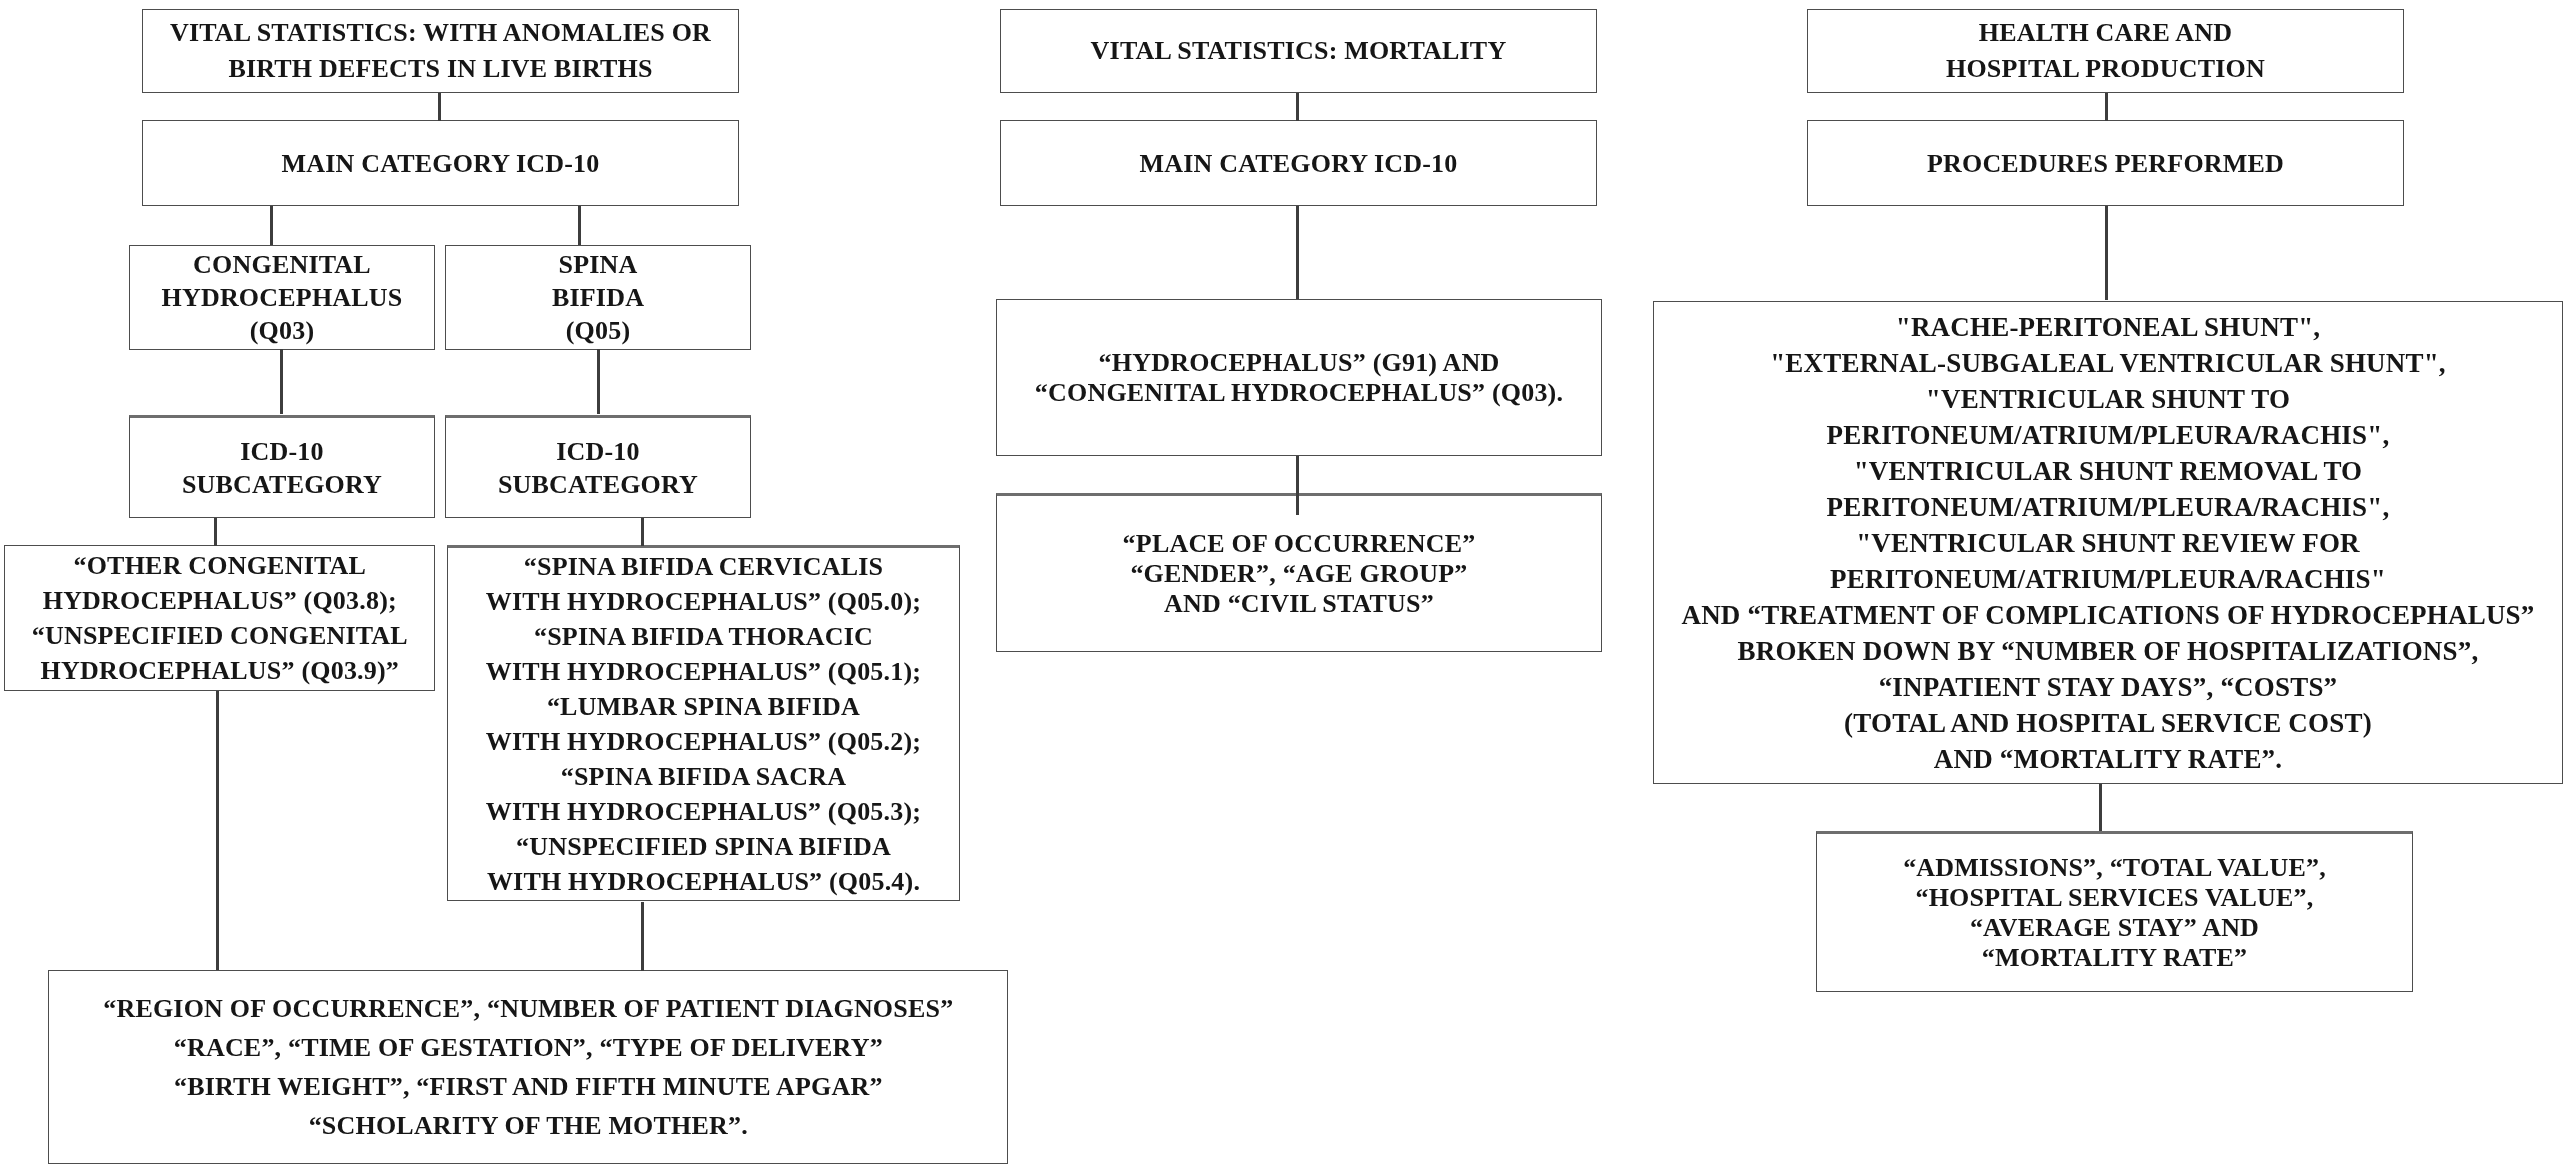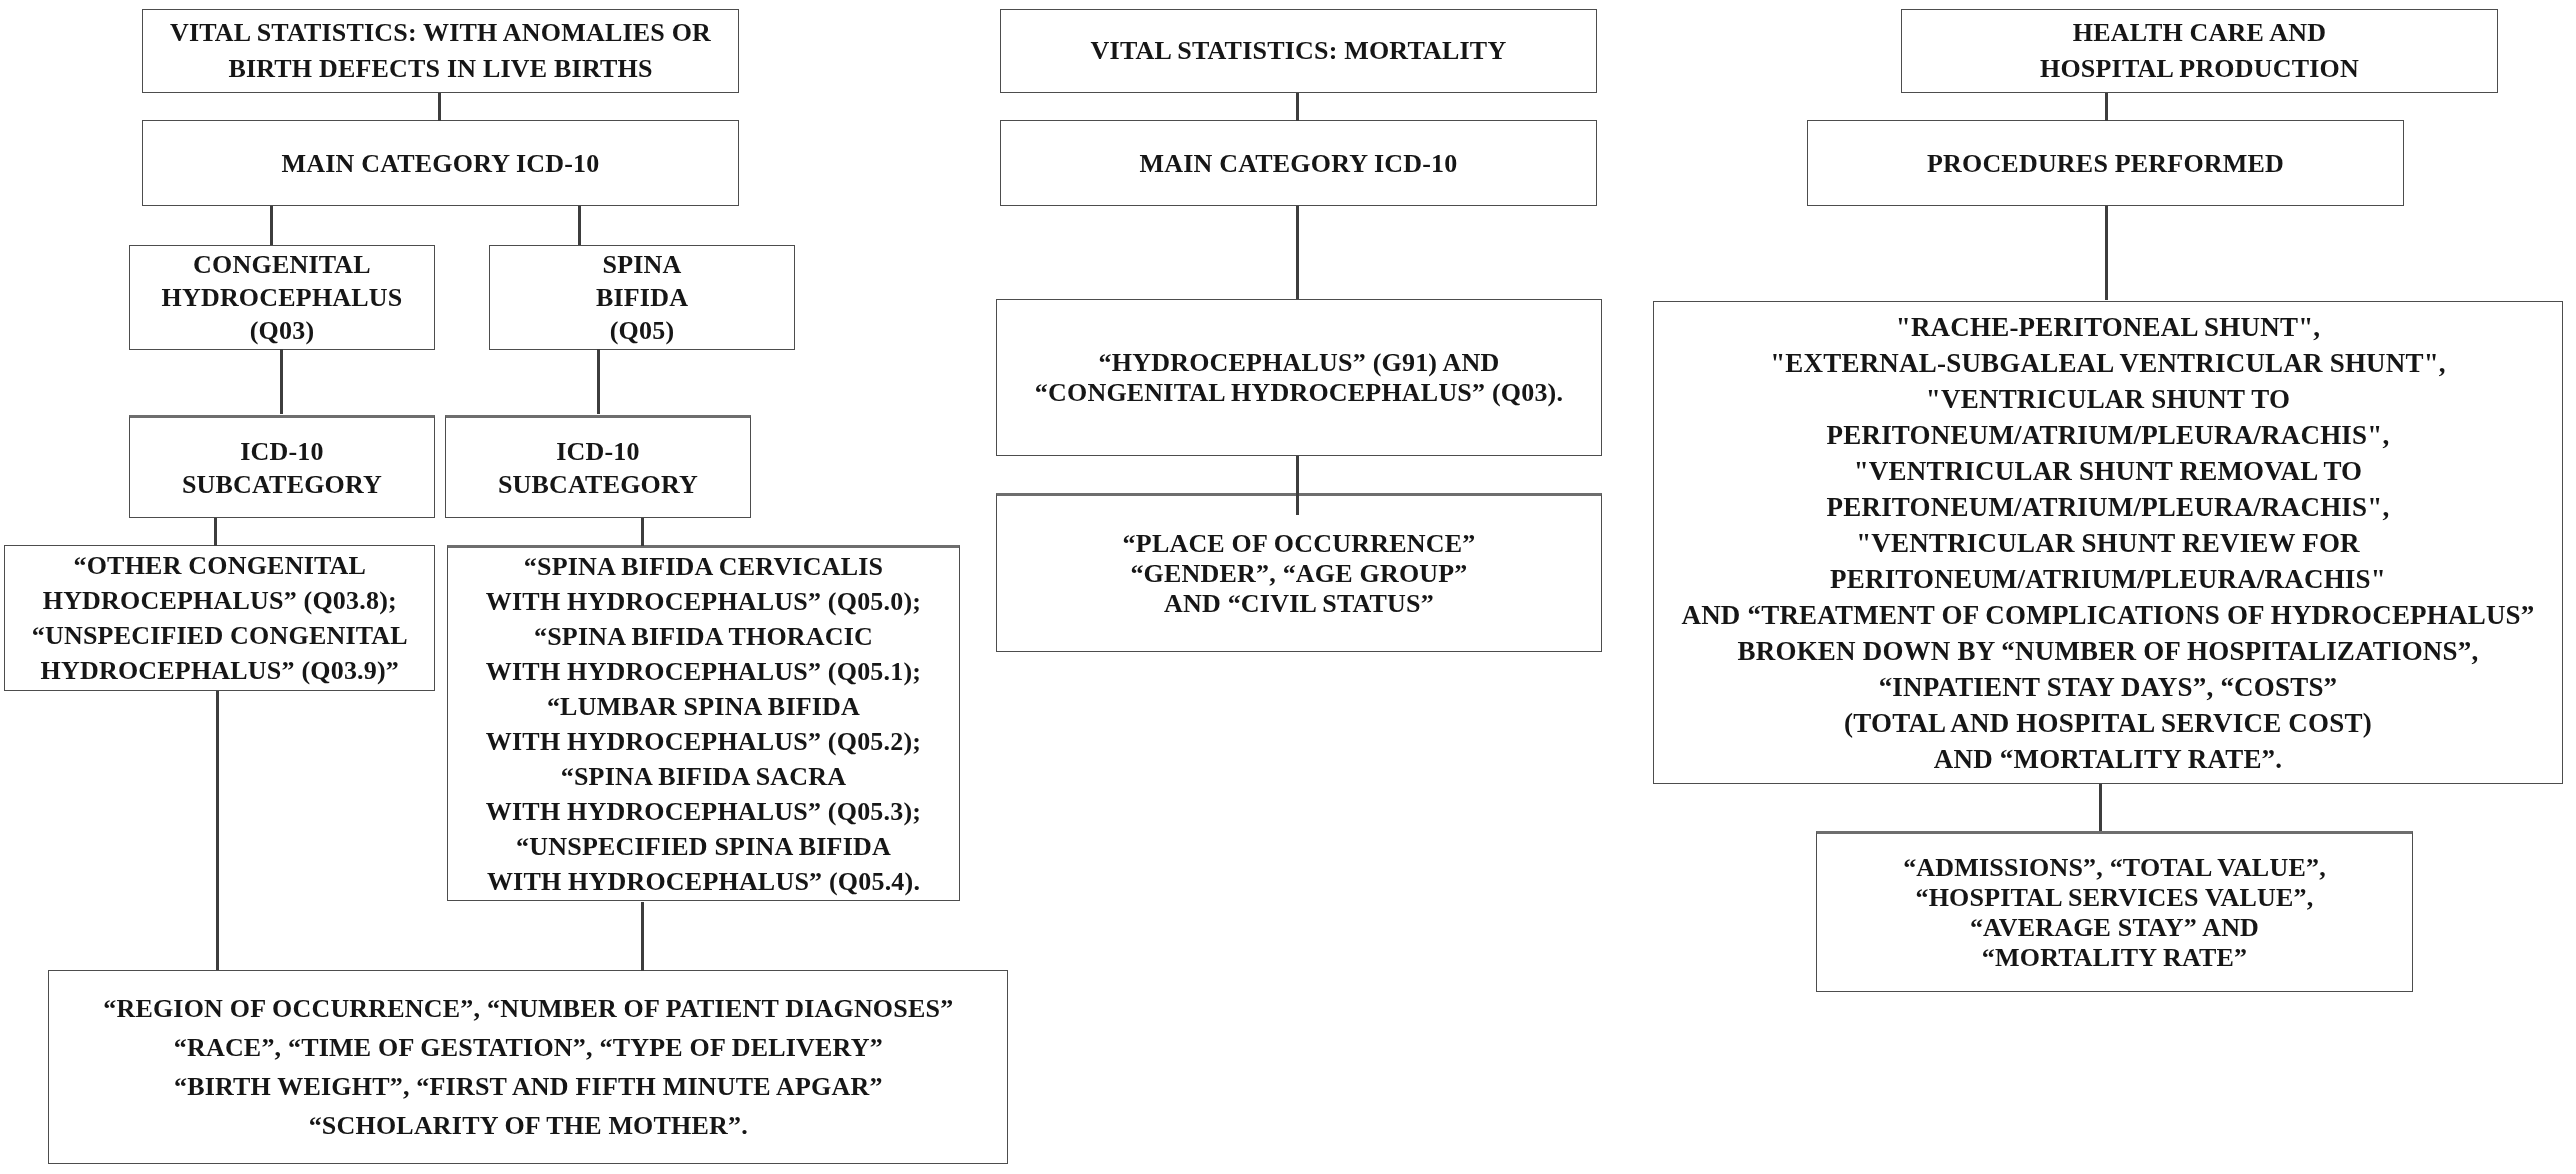--- a/index.html
+++ b/index.html
@@ -68,21 +68,21 @@
   <div class="box" style="left:142px; top:120px; width:597px; height:86px;">
     <div class="box-text">MAIN CATEGORY ICD-10</div>
   </div>
 
   <div class="box lh40" style="left:129px; top:245px; width:306px; height:105px;">
     <div class="box-text">CONGENITAL
 HYDROCEPHALUS
 (Q03)</div>
   </div>
 
-  <div class="box lh40" style="left:445px; top:245px; width:306px; height:105px;margin-left:44px;">
+  <div class="box lh40" style="left:445px; top:245px; width:306px; height:105px;">
     <div class="box-text">SPINA
 BIFIDA
 (Q05)</div>
   </div>
 
   <div class="box lh40 heavy-top" style="left:129px; top:415px; width:306px; height:103px;">
     <div class="box-text">ICD-10
 SUBCATEGORY</div>
   </div>
 
@@ -144,21 +144,21 @@
   <div class="box lh44 heavy-top" style="left:996px; top:493px; width:606px; height:159px;">
     <div class="box-text">“PLACE OF OCCURRENCE”
 “GENDER”, “AGE GROUP”
 AND “CIVIL STATUS”</div>
   </div>
 
   <div class="vline" style="left:1296px; top:93px; height:27.5px;"></div>
   <div class="vline" style="left:1296px; top:206px; height:93px;"></div>
   <div class="vline" style="left:1296px; top:456px; height:59px;"></div>
 
-  <div class="box lh42" style="left:1901px; top:8.6px; width:597px; height:84px;">
+  <div class="box lh42" style="left:1807px; top:8.6px; width:597px; height:84px;">
     <div class="box-text">HEALTH CARE AND
 HOSPITAL PRODUCTION</div>
   </div>
 
   <div class="box" style="left:1807px; top:120px; width:597px; height:86px;">
     <div class="box-text">PROCEDURES PERFORMED</div>
   </div>
 
   <div class="box fs31" style="left:1653px; top:301px; width:910px; height:483px;">
     <div class="box-text">"RACHE-PERITONEAL SHUNT",

